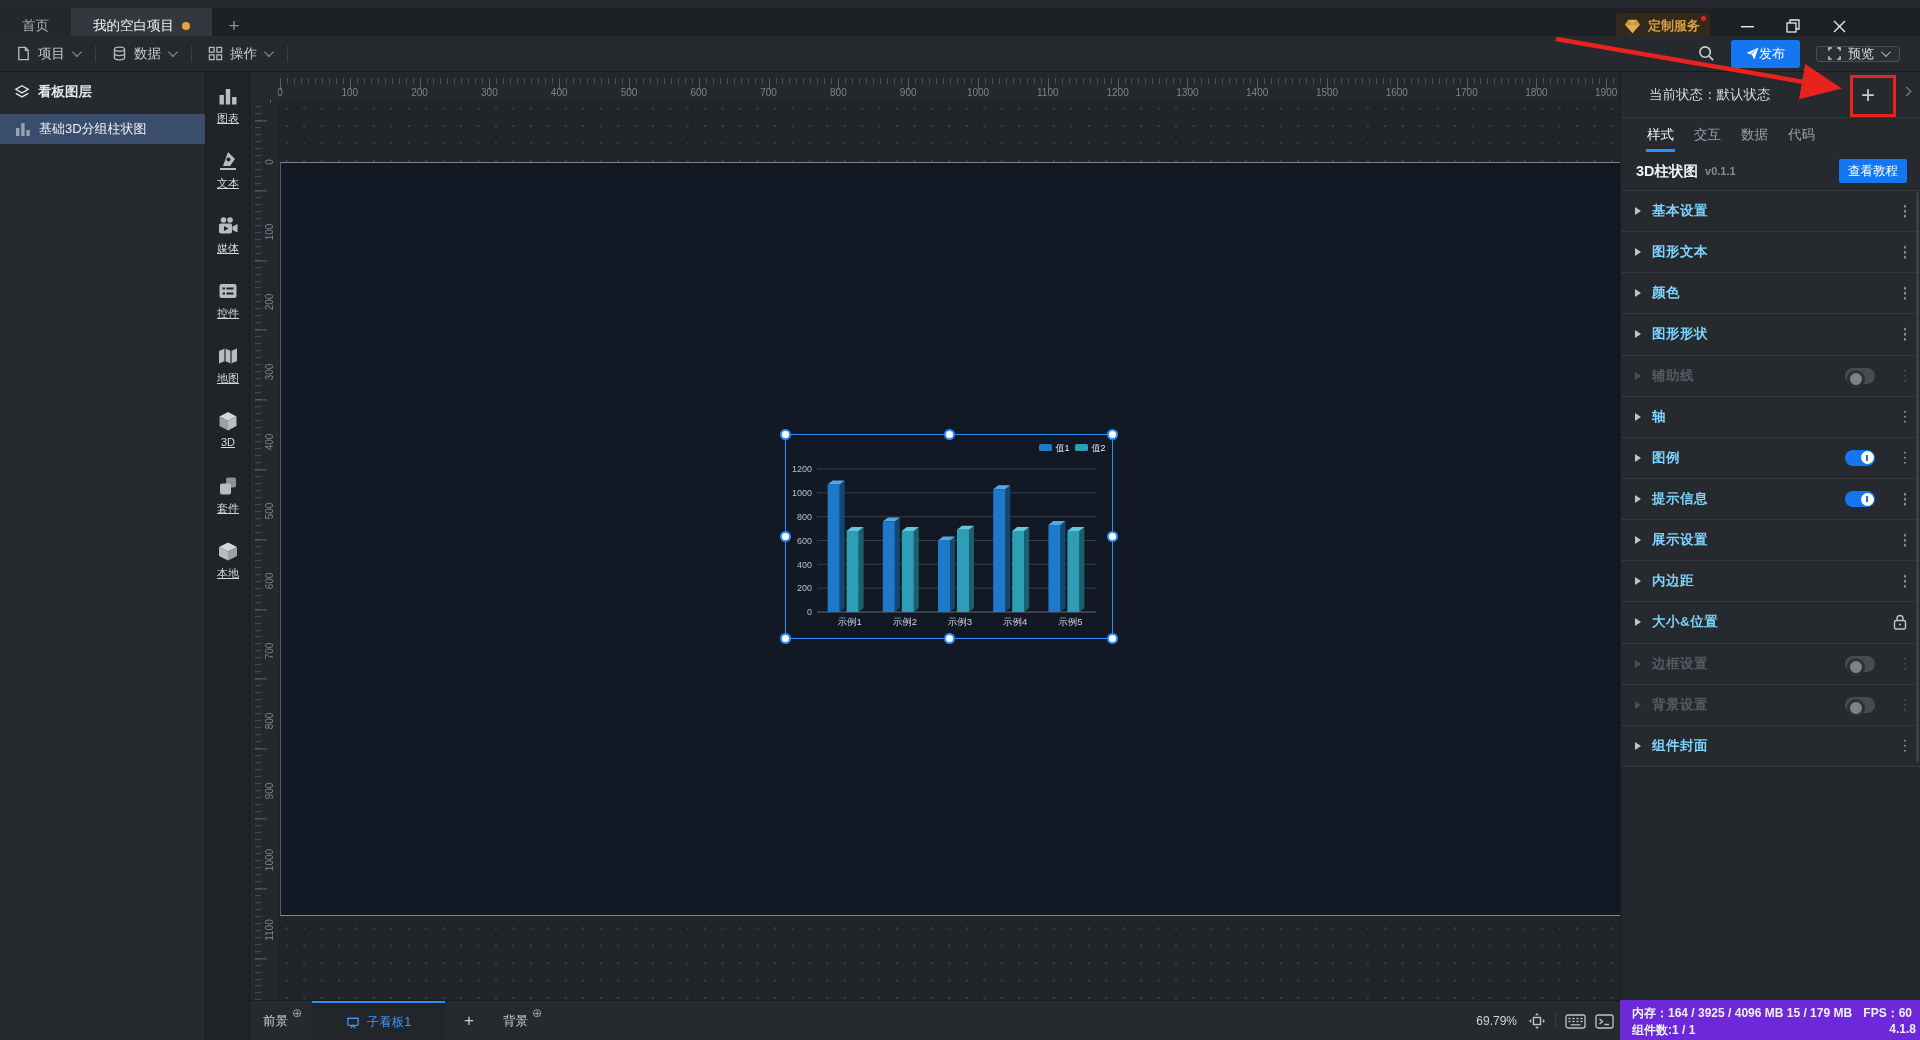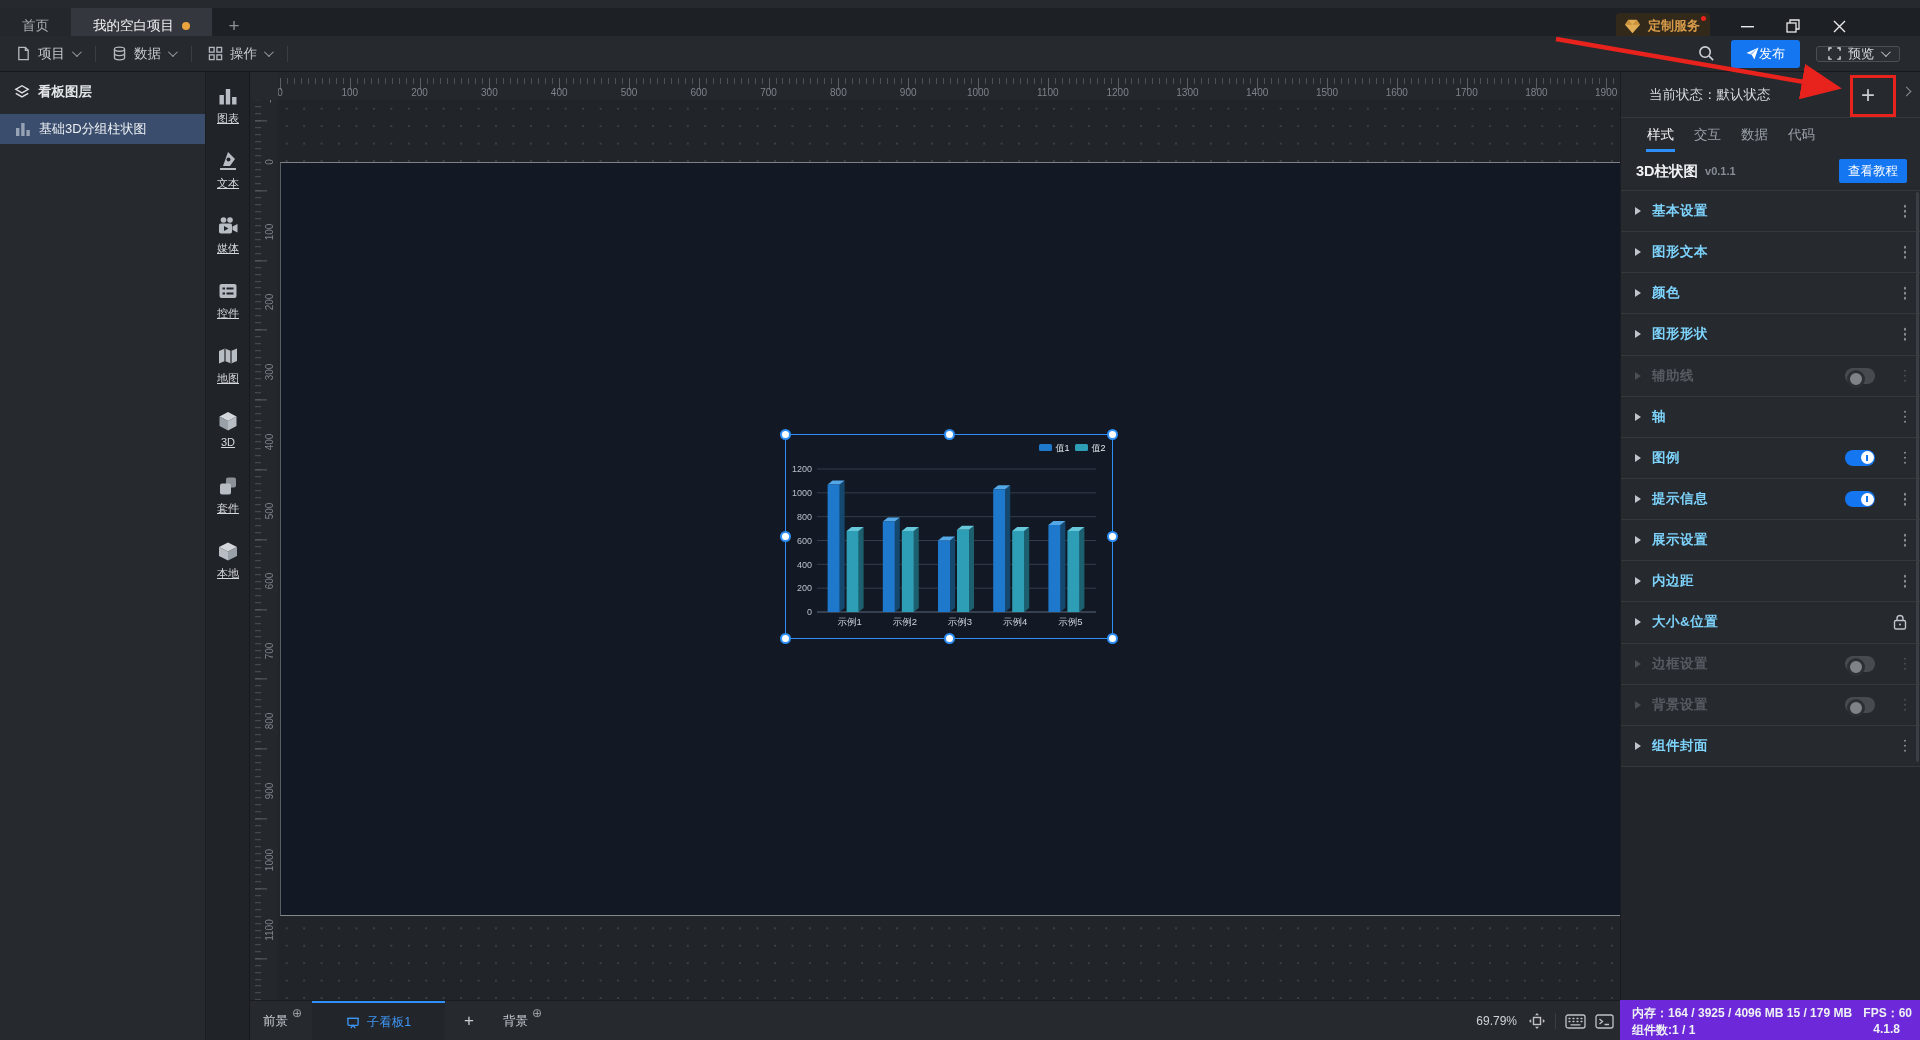--- a/index.html
+++ b/index.html
@@ -108,21 +108,21 @@
   .bb-add { position:absolute; left:198px; top:0; width:42px; height:40px; display:flex; align-items:center; justify-content:center; color:#c9cdd3; font-size:17px; font-weight:300; }
   .bb-right { position:absolute; right:6px; top:0; height:40px; display:flex; align-items:center; gap:9px; }
   .bb-zoom { font-size:12px; color:#d0d3d7; margin-right:2px; }
   .bb-sep { width:1px; height:16px; background:#3a3d42; }
 
   
   .statusbar { position:absolute; left:1620px; top:1000px; width:300px; height:40px; background:#6d28d9; font-weight:bold; color:#eef1f4; font-size:12px; }
   .st-line1 { position:absolute; left:12px; top:5px; }
   .st-fps { position:absolute; right:8px; top:5px; }
   .st-line2 { position:absolute; left:12px; top:22px; }
-  .st-ver { position:absolute; right:20px; top:22px; }
+  .st-ver { position:absolute; right:4px; top:22px; }
 
   
   .annotation { position:absolute; left:0; top:0; width:1920px; height:1040px; pointer-events:none; z-index:50; }
 </style>
 </head>
 <body>
 
 <div class="app">
 
   <div class="titlebar">

